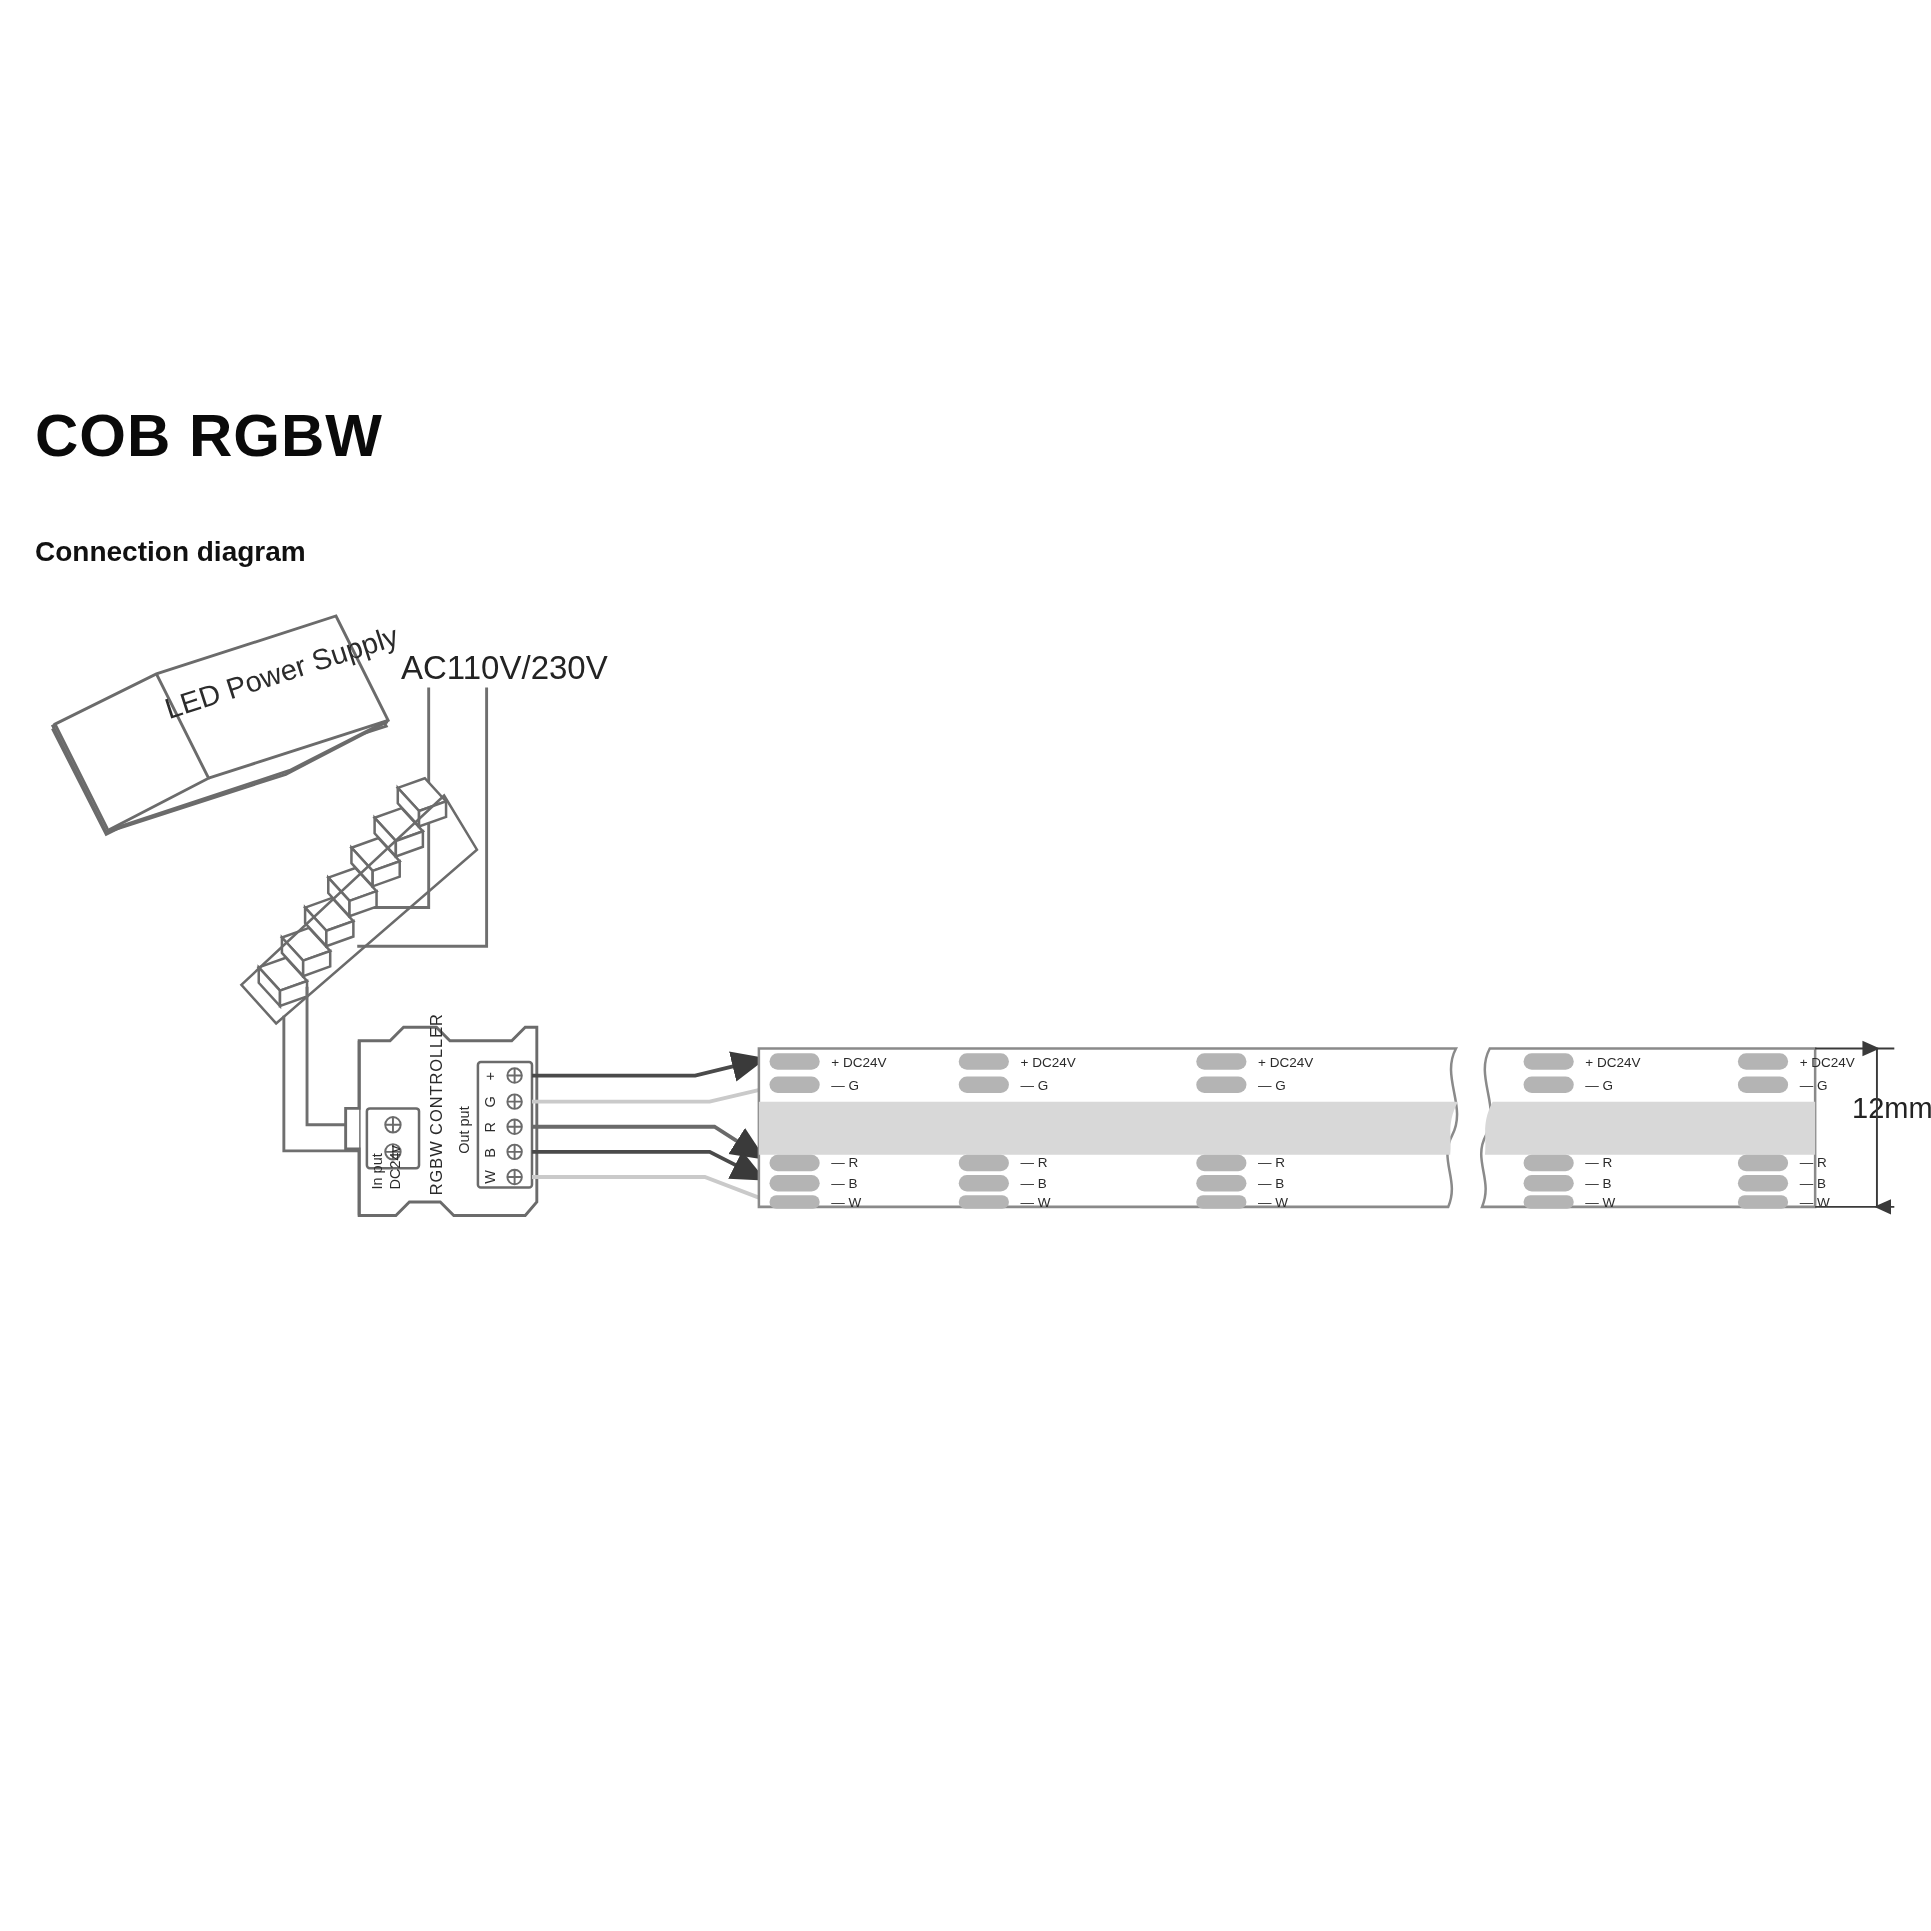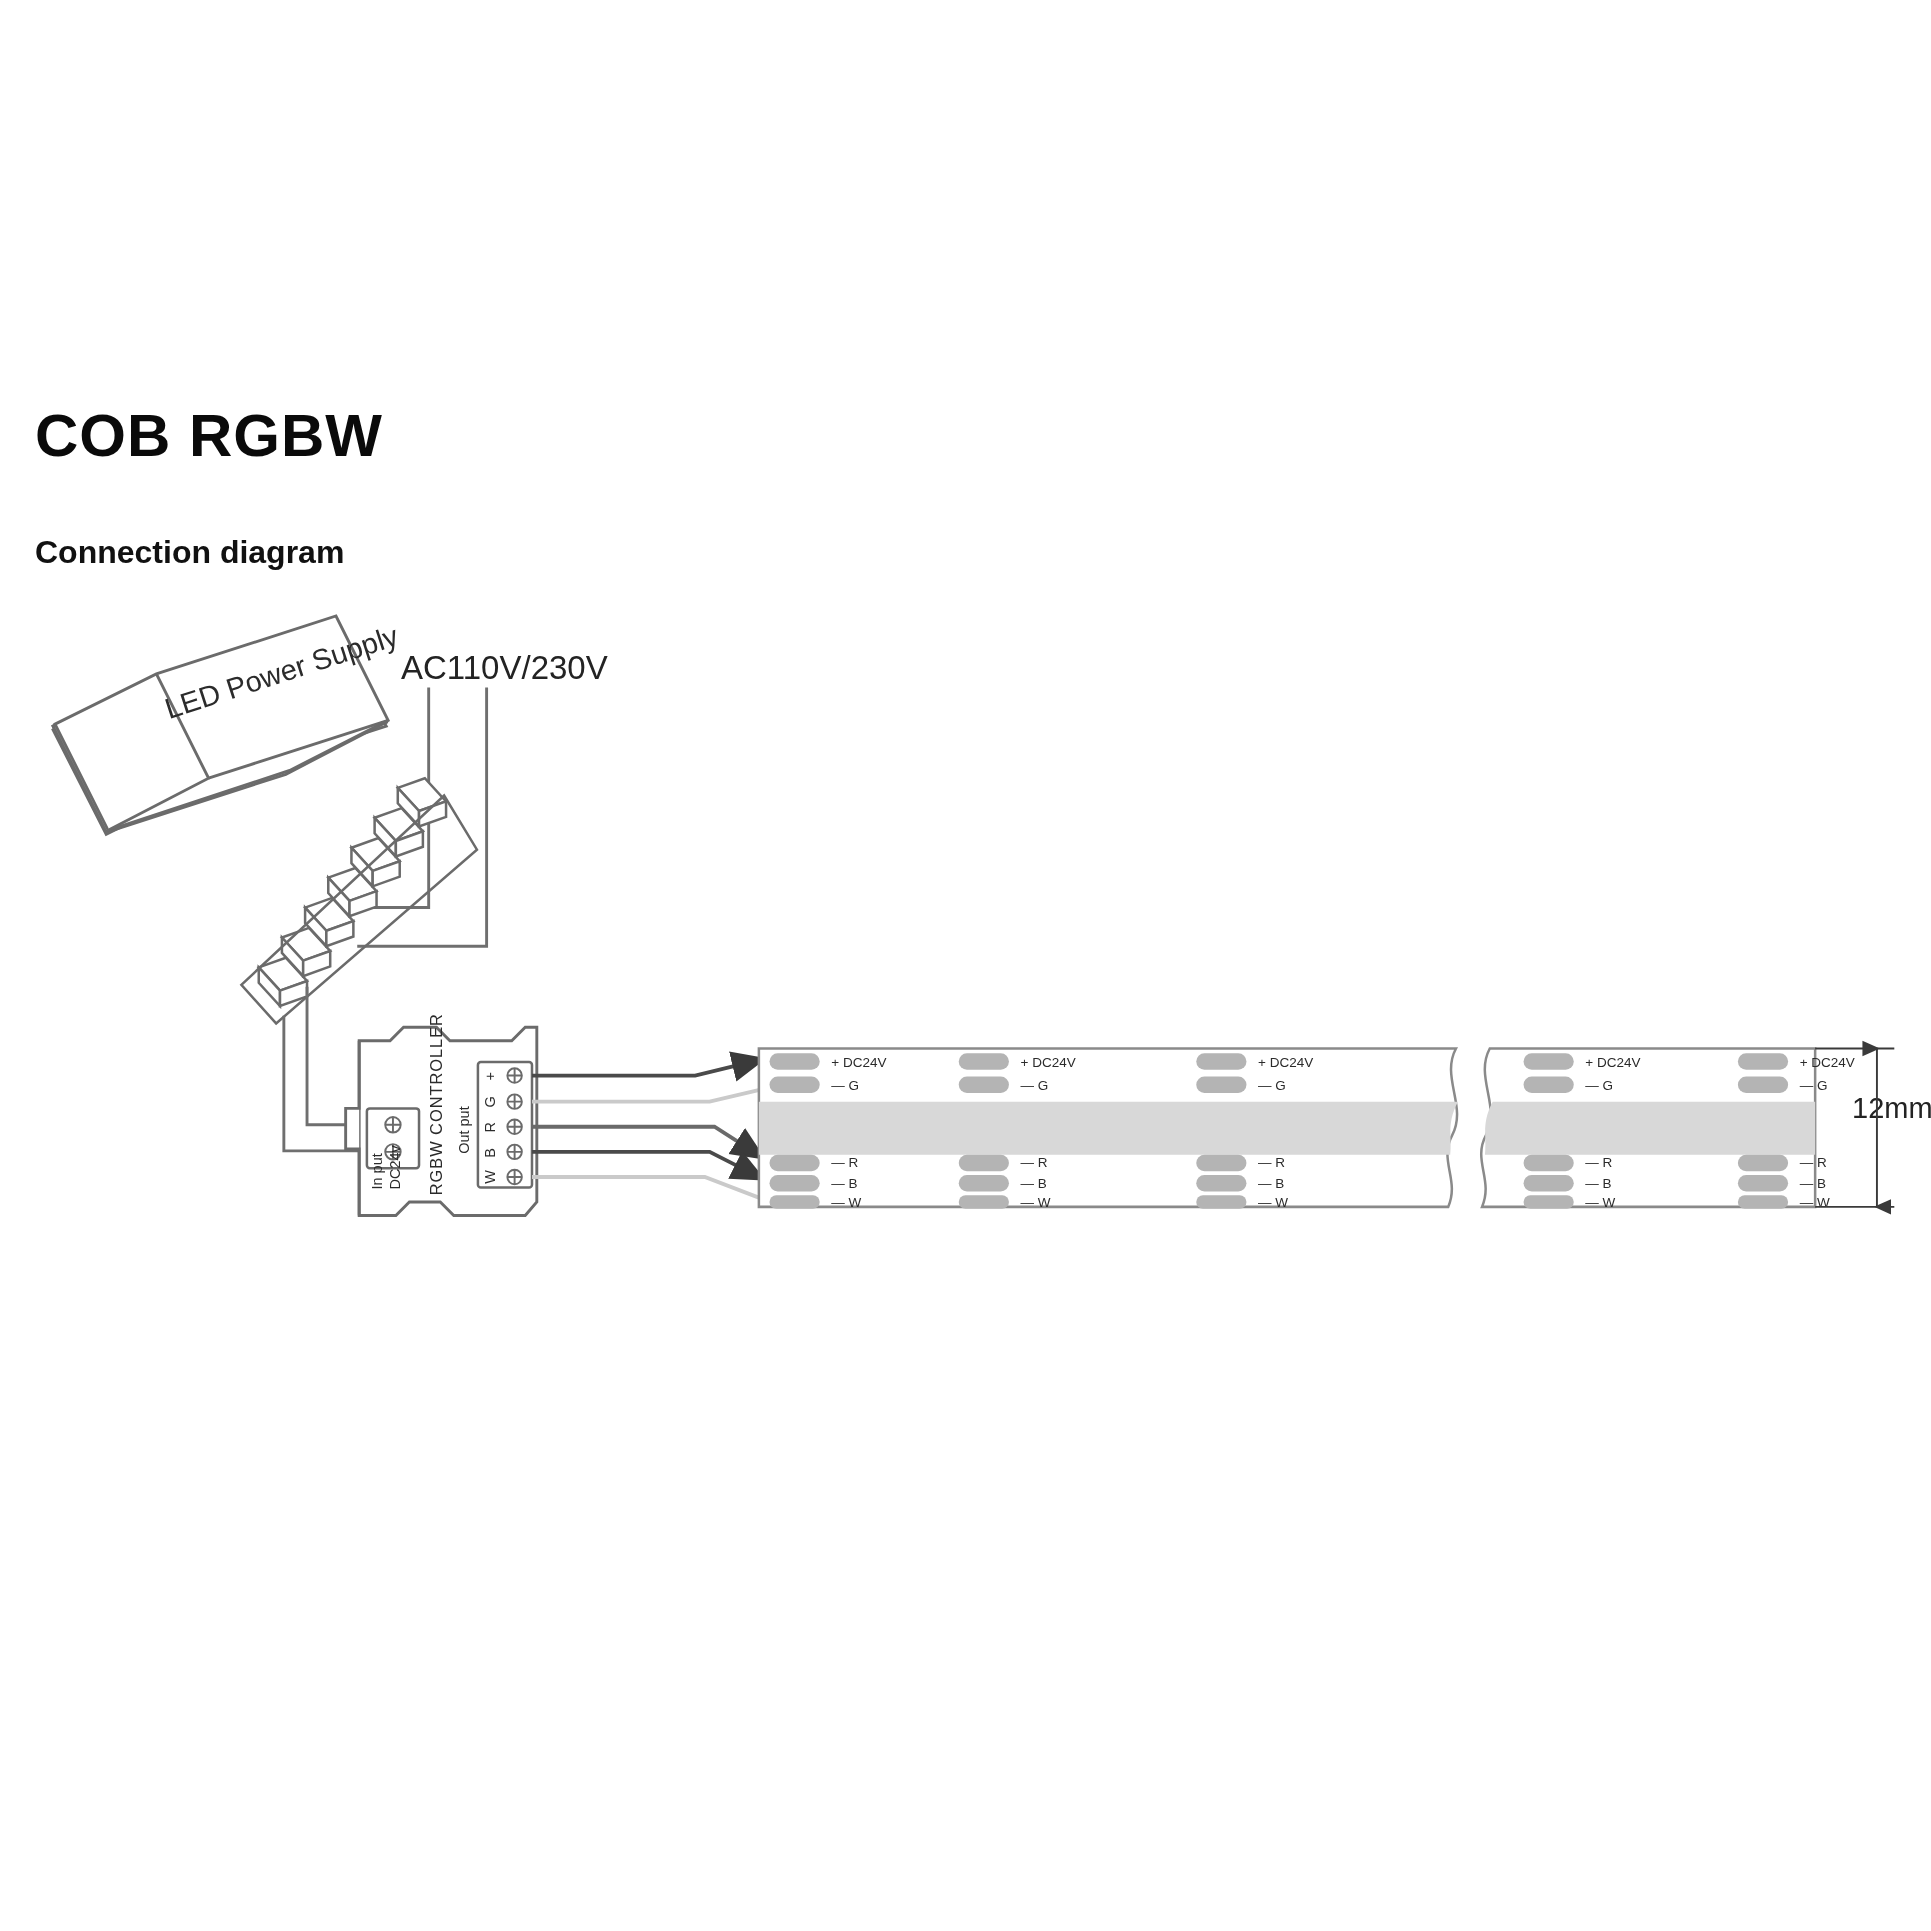--- a/index.html
+++ b/index.html
@@ -29,21 +29,21 @@
     letter-spacing: 1px;
     color: #0a0a0a;
     line-height: 1;
     transform: translateY(-50%);
     white-space: nowrap;
   }
   .subtitle {
     position: absolute;
     left: 35px;
     top: 552px;
-    font-size: 32px;
+    font-size: 28px;
     font-weight: bold;
     color: #111111;
     line-height: 1;
     transform: translateY(-50%);
     white-space: nowrap;
   }
   .svg-layer {
     position: absolute;
     left: 0; top: 0;
     width: 1931px;

